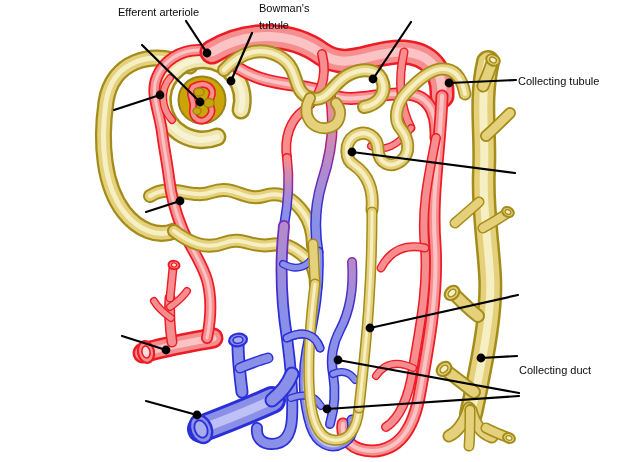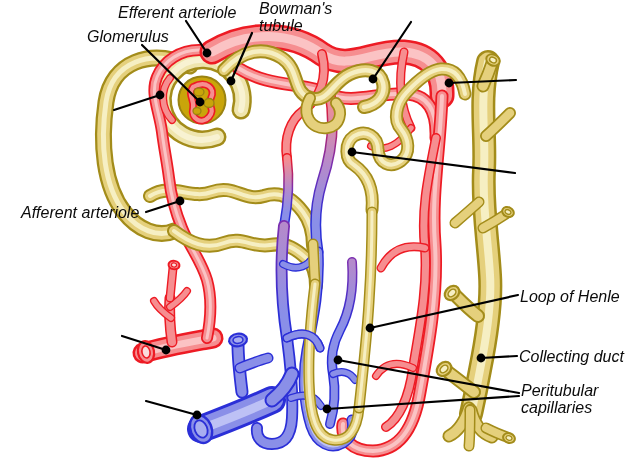--- a/index.html
+++ b/index.html
@@ -2,22 +2,22 @@
 <html><head>
 <meta charset="utf-8">
 <style>
   html,body{margin:0;padding:0;background:#fff;}
   .stage{
     position:relative;width:640px;height:462px;background:#ffffff;
     font-family:"Liberation Sans",sans-serif;overflow:hidden;
   }
   .stage svg{position:absolute;left:0;top:0;}
   .lbl{
-    position:absolute;font-size:16px;line-height:17px;color:#0b0b0b;
-    white-space:pre;letter-spacing:0;font-style:italic;
+    position:absolute;font-size:11px;line-height:17px;color:#0b0b0b;
+    white-space:pre;letter-spacing:0;
   }
 </style>
 </head>
 <body>
 
 <div class="stage">
 
 <svg width="640" height="462" viewBox="0 0 640 462">
   <defs>
     <linearGradient id="gradO" x1="0" y1="0" x2="0" y2="1">
@@ -308,20 +308,16 @@
       <circle cx="338" cy="360" r="4.4"></circle>
       <circle cx="327" cy="409" r="4.4"></circle>
       <circle cx="197" cy="415" r="4.4"></circle>
     </g>
   </g>
 </svg>
 
 <div class="lbl" style="left:118px;top:4px">Efferent arteriole</div>
 <div class="lbl" style="left:259px;top:0px">Bowman's
 tubule</div>
-<div class="lbl" style="left:87px;top:28px">Glomerulus</div>
-<div class="lbl" style="left:21px;top:204px">Afferent arteriole</div>
-<div class="lbl" style="left:520px;top:288px">Loop of Henle</div>
-<div class="lbl" style="left:519px;top:348px">Collecting duct</div>
-<div class="lbl" style="left:521px;top:382px">Peritubular
-capillaries</div>
+<div class="lbl" style="left:518px;top:73px">Collecting tubule</div>
+<div class="lbl" style="left:519px;top:362px">Collecting duct</div>
 
 </div>
 
 </body></html>

